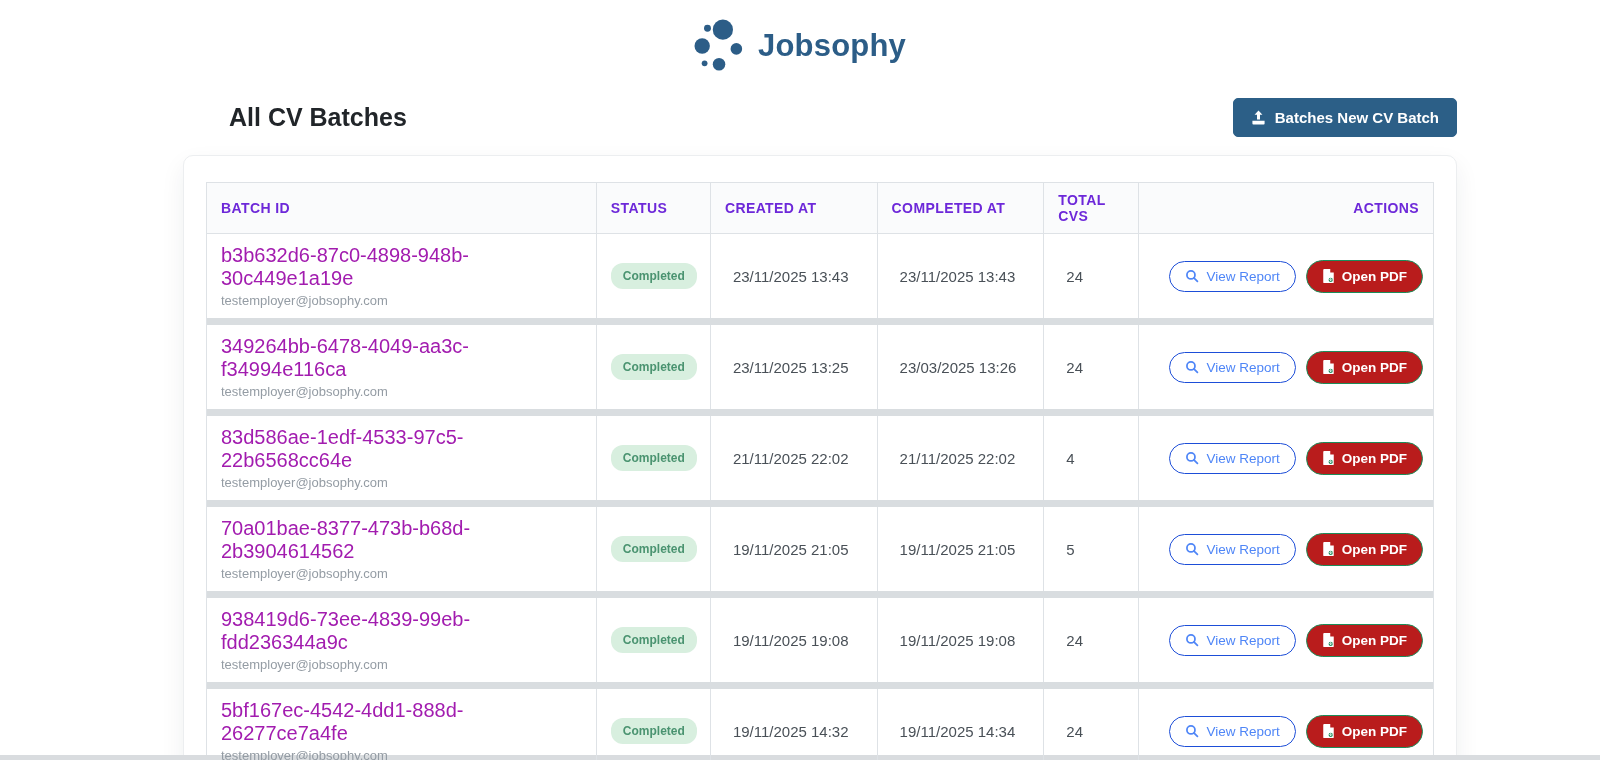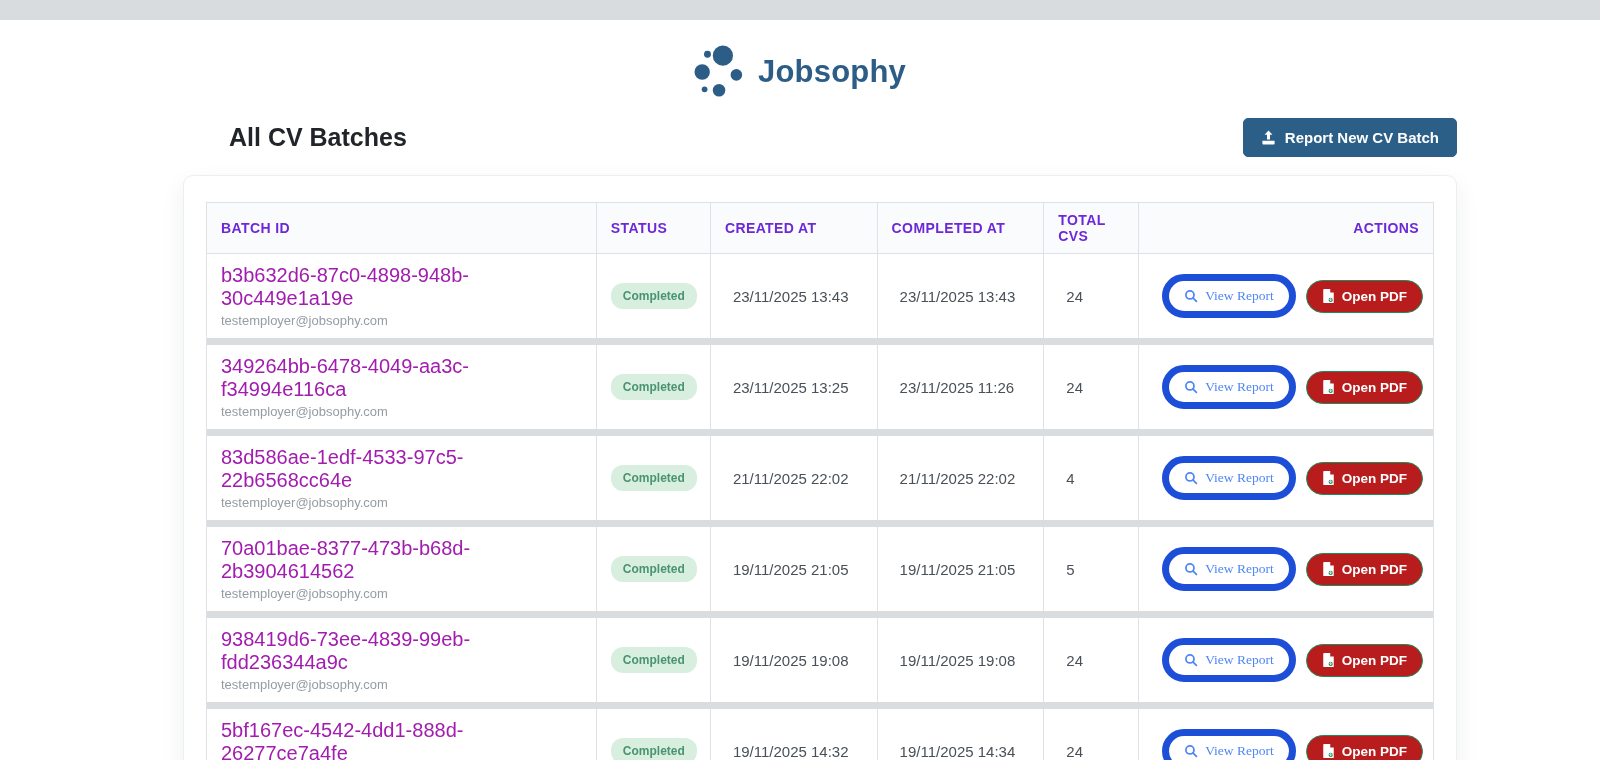--- a/index.html
+++ b/index.html
@@ -9,21 +9,21 @@
     background: #d9dcdf;
     overflow: hidden;
   }
   .page {
     width: 1600px; height: 755px;
     background: #ffffff;
   }
   .container { width: 1274px; margin-left: 183px; }
 
   
-  .brand-bar { display:flex; justify-content:center; align-items:flex-start; padding-top:24px; height:74px;margin-top:20px; }
+  .brand-bar { display:flex; justify-content:center; align-items:flex-end; padding-top:24px; height:74px; }
   .brand { display:flex; align-items:center; gap:12px; }
   .brand-text { font-size:31px; font-weight:bold; color:#2c5d87; letter-spacing:0.2px; }
 
   
   .title-row { display:flex; justify-content:space-between; align-items:center; margin-top:24px;margin-left:46px; }
   .page-title { font-size:25px; font-weight:bold; color:#212529; }
   .process-btn {
     display:flex; align-items:center; gap:9px;
     background:#2c5f87; color:#fff; border:1px solid #2c5f87;
     font-size:15px; font-weight:bold; font-family:inherit;
@@ -67,22 +67,22 @@
 
   .status-badge {
     background:#d8efdf; color:#4a9370;
     font-size:12px; font-weight:bold;
     padding:6px 12px; border-radius:12px;
   }
 
   .actions-cell { gap:10px; padding-right:10px !important; }
   .view-report-btn {
     display:flex; align-items:center; gap:7px;
-    background:#fff; border:7px solid #1d4ed8; color:#4f86f7;
-    font-size:13.5px; font-family:Liberation Serif, serif;
+    background:#fff; border:1px solid #1d4ed8; color:#4f86f7;
+    font-size:13.5px; font-family:Liberation Sans, sans-serif;
     padding:7px 15px; border-radius:999px; cursor:pointer;
   }
   .open-pdf-btn {
     display:flex; align-items:center; gap:7px;
     background:#b91c1c; border:1px solid #1c8c59; color:#fff;
     font-size:13.5px; font-weight:bold; font-family:inherit;
     padding:8px 15px; border-radius:999px; cursor:pointer;
   }
 
   
@@ -131,21 +131,21 @@
 
     <div class="title-row">
       <h1 class="page-title">All CV Batches</h1>
       <button class="process-btn">
         <span class="icon">
           <svg width="15" height="15" viewBox="0 0 16 16" fill="#ffffff">
             <path d="M8 0.5 L12.2 5 H9.6 V10 H6.4 V5 H3.8 Z"></path>
             <path d="M1.5 11.5 h13 v3 a1 1 0 0 1 -1 1 h-11 a1 1 0 0 1 -1 -1 Z"></path>
           </svg>
         </span>
-        <span>Report New CV Batch</span>
+        <span>Batches New CV Batch</span>
       </button>
     </div>
 
     <div class="card">
       <div class="table">
 
         <div class="trow thead">
           <div class="cell">BATCH ID</div>
           <div class="cell">STATUS</div>
           <div class="cell">CREATED AT</div>
@@ -200,21 +200,21 @@
       <span class="batch-id">349264bb-6478-4049-aa3c-f34994e116ca</span>
       <span class="batch-email">testemployer@jobsophy.com</span>
     </div>
     <div class="cell">
       <span class="status-badge">Completed</span>
     </div>
     <div class="cell">
       <span class="date-text">23/11/2025 13:25</span>
     </div>
     <div class="cell">
-      <span class="date-text">23/11/2025 11:26</span>
+      <span class="date-text">23/03/2025 13:26</span>
     </div>
     <div class="cell">
       <span class="count-text">24</span>
     </div>
     <div class="cell right actions-cell">
       <button class="view-report-btn">
         <span class="icon">
           <svg width="14" height="14" viewBox="0 0 16 16" fill="none" stroke="#4f86f7" stroke-width="2">
             <circle cx="6.8" cy="6.8" r="4.6"></circle>
             <line x1="10.4" y1="10.4" x2="14.2" y2="14.2" stroke-linecap="round"></line>

